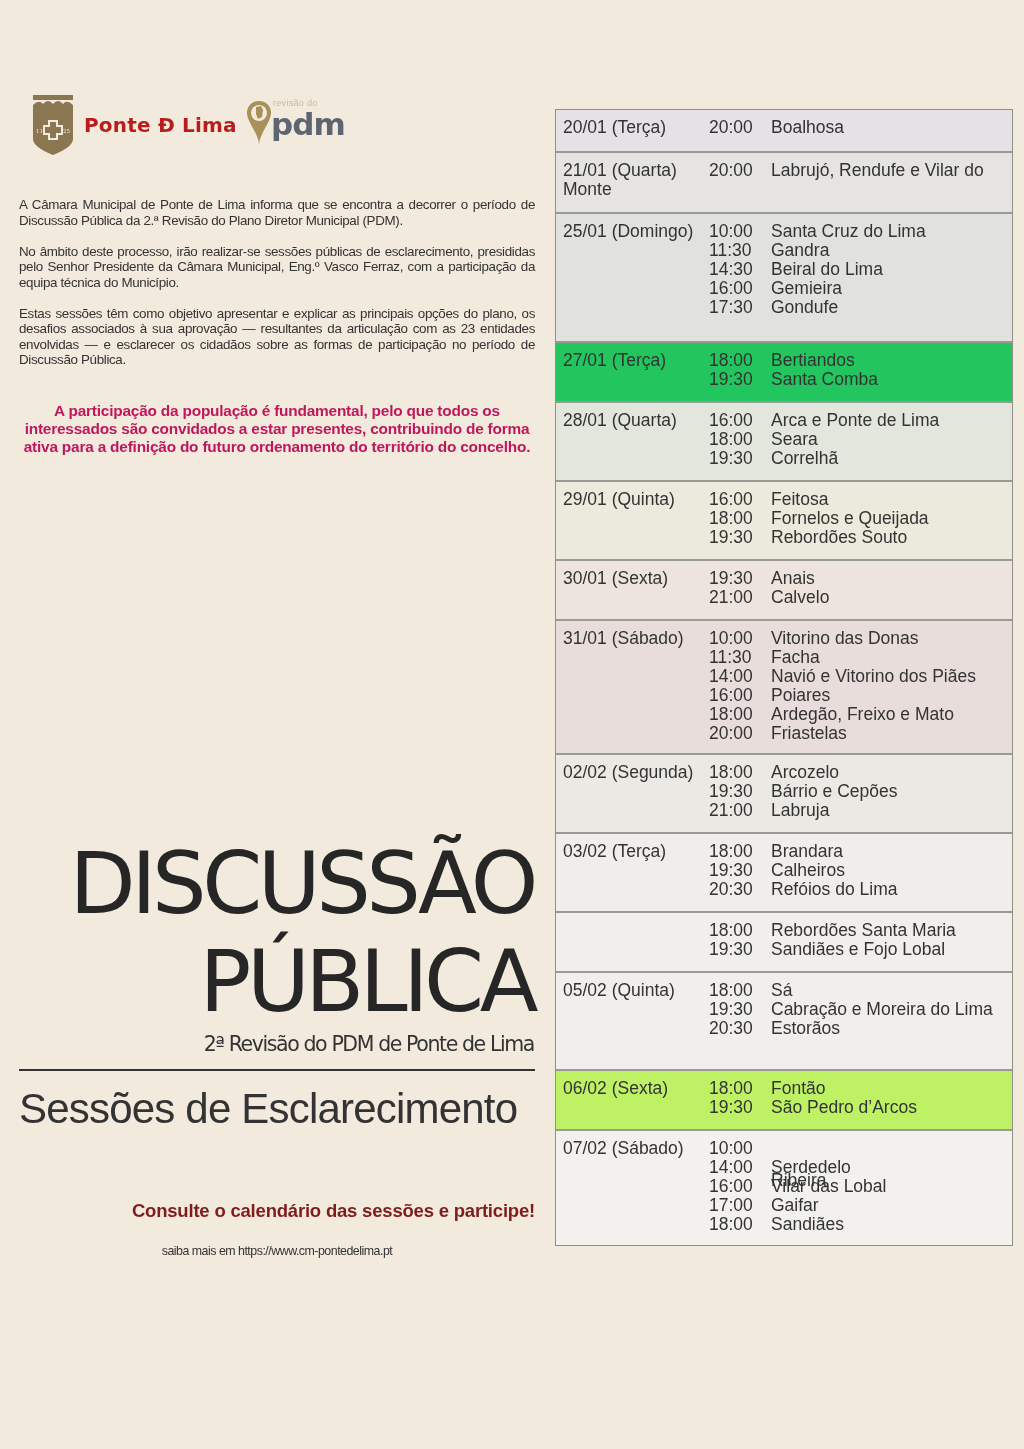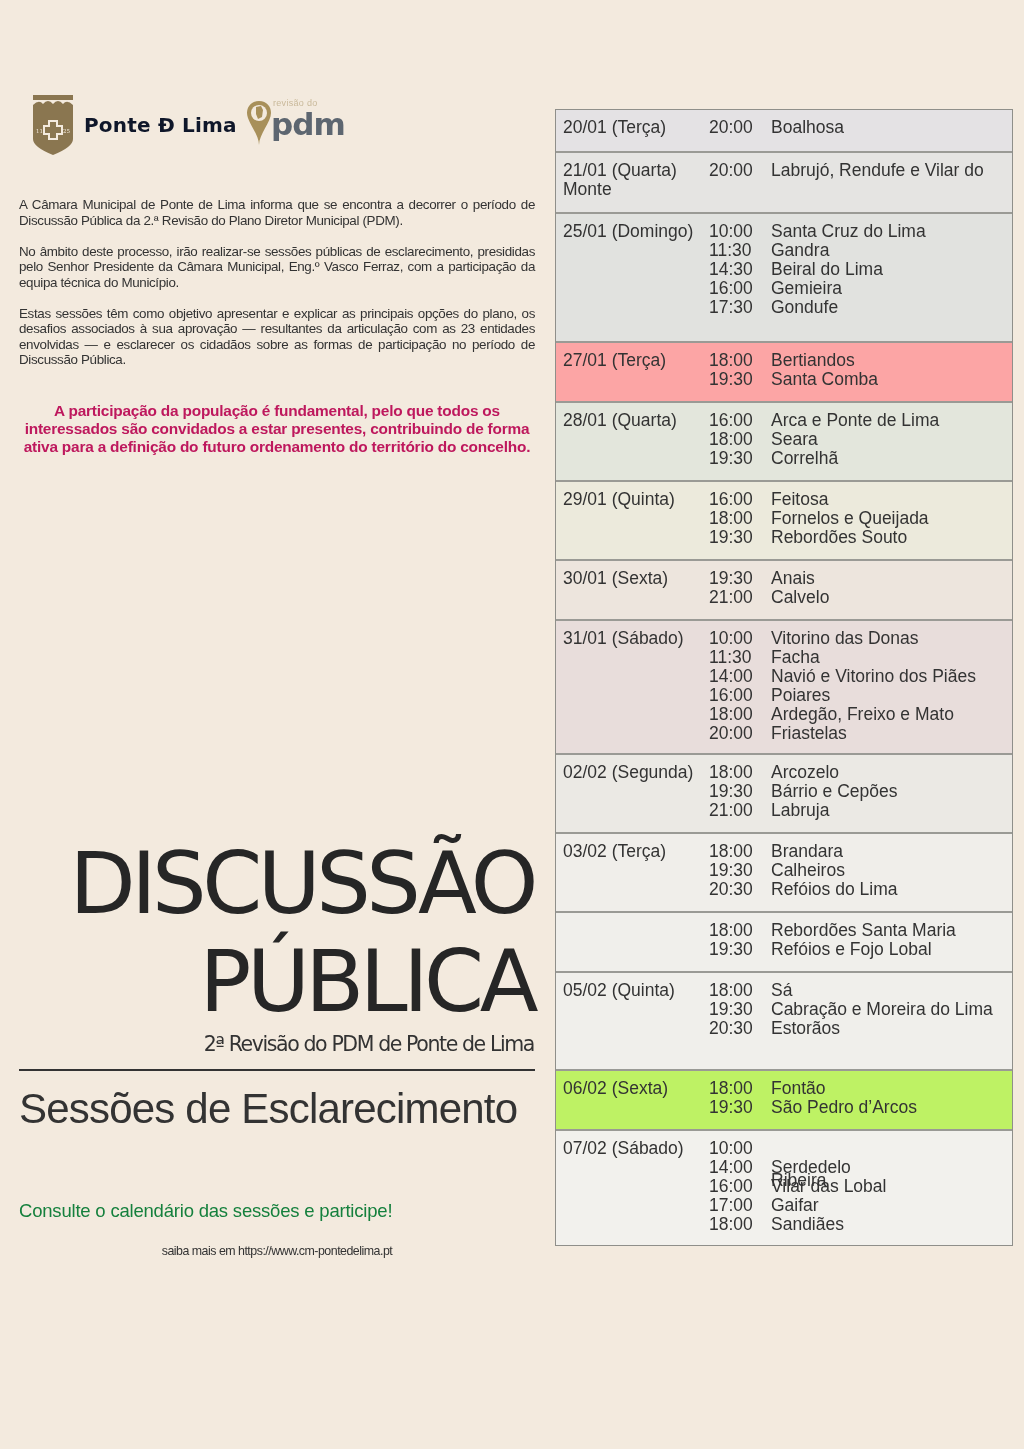--- a/index.html
+++ b/index.html
@@ -6,34 +6,34 @@
   body {
     width: 1024px; height: 1449px;
     background: #f3eade;
     position: relative;
     font-family: "Liberation Sans", sans-serif;
     color: #333;
     overflow: hidden;
   }
   .logos { position: absolute; left: 32px; top: 94px; height: 62px; display: flex; align-items: center; }
   .shield { width: 42px; height: 60px; position: relative; }
-  .brand-text { font-family: "DejaVu Sans", sans-serif; font-weight: bold; font-size: 20px; color: #0f172a; margin-left: 10px; letter-spacing: 0.2px; }
+  .brand-text { font-family: "DejaVu Sans", sans-serif; font-weight: bold; font-size: 20px; color: #b91c1c; margin-left: 10px; letter-spacing: 0.2px; }
   .pdm-logo { position: absolute; left: 246px; top: 98px; width: 100px; height: 50px; }
   .pdm-small { position: absolute; left: 27px; top: 0px; font-size: 9px; color: #c9b99a; letter-spacing: 0.3px; }
   .pdm-big { position: absolute; left: 25px; top: 8px; font-family: "DejaVu Sans", sans-serif; font-weight: bold; font-size: 31px; color: #5d6670; letter-spacing: -1px; }
 
   .intro { position: absolute; left: 19px; top: 197px; width: 516px; font-size: 13.4px; line-height: 15.5px; text-align: justify; color: #333; letter-spacing: -0.35px; }
   .intro p { margin: 0 0 15.5px 0; }
   .callout { position: absolute; left: 19px; top: 402px; width: 516px; font-size: 15.4px; line-height: 17.8px; font-weight: bold; text-align: center; color: #be185d; letter-spacing: -0.2px; }
 
   .title { position: absolute; right: 490px; top: 834px; text-align: right; font-family: "DejaVu Sans", sans-serif; font-weight: 400; font-size: 86px; line-height: 98px; color: #262626; letter-spacing: -4.5px; }
   .subtitle { position: absolute; right: 490px; top: 1032px; font-family: "DejaVu Sans", sans-serif; font-size: 20.5px; color: #333; letter-spacing: -1.4px; }
   .rule { position: absolute; left: 19px; top: 1069px; width: 516px; height: 1.5px; background: #333; }
   .sessions-title { position: absolute; left: 19px; top: 1085px; font-size: 42px; color: #333; letter-spacing: -0.8px; }
-  .cta { position: absolute; left: 19px; width: 516px; top: 1200px; text-align: left; font-size: 18.5px; font-weight: normal; color: #15803d; letter-spacing: -0.2px; }
+  .cta { position: absolute; left: 19px; width: 516px; top: 1200px; text-align: right; font-size: 18.5px; font-weight: bold; color: #7f1d1d; letter-spacing: -0.2px; }
   .more { position: absolute; left: 19px; width: 516px; top: 1244px; text-align: center; font-size: 12.4px; color: #333; letter-spacing: -0.5px; }
 
   .schedule { position: absolute; left: 555px; top: 109px; width: 458px; border: 1.5px solid #8f8f8a; box-sizing: border-box; }
   .row { position: relative; border-top: 2px solid #9a9a95; box-sizing: border-box; font-size: 17.5px; line-height: 19px; color: #333; }
   .row:first-child { border-top: none; }
   .slot { position: absolute; white-space: nowrap; }
   .date-wrap { position: absolute; left: 7px; top: 8px; width: 440px; line-height: 19px; }
 </style>
 </head>
 <body>
@@ -100,21 +100,21 @@
       <div class="slot" style="left: 215px; top: 8px;">Santa Cruz do Lima</div>
       <div class="slot" style="left: 153px; top: 27px;">11:30</div>
       <div class="slot" style="left: 215px; top: 27px;">Gandra</div>
       <div class="slot" style="left: 153px; top: 46px;">14:30</div>
       <div class="slot" style="left: 215px; top: 46px;">Beiral do Lima</div>
       <div class="slot" style="left: 153px; top: 65px;">16:00</div>
       <div class="slot" style="left: 215px; top: 65px;">Gemieira</div>
       <div class="slot" style="left: 153px; top: 84px;">17:30</div>
       <div class="slot" style="left: 215px; top: 84px;">Gondufe</div>
     </div>
-    <div class="row" style="height: 60px; background: #fca5a5;">
+    <div class="row" style="height: 60px; background: #22c55e;">
       <div class="date-wrap">
         <div>27/01 (Terça)</div>
       </div>
       <div class="slot" style="left: 153px; top: 8px;">18:00</div>
       <div class="slot" style="left: 215px; top: 8px;">Bertiandos</div>
       <div class="slot" style="left: 153px; top: 27px;">19:30</div>
       <div class="slot" style="left: 215px; top: 27px;">Santa Comba</div>
     </div>
     <div class="row" style="height: 79px; background: rgb(227, 230, 220);">
       <div class="date-wrap">
@@ -183,21 +183,21 @@
       <div class="slot" style="left: 215px; top: 8px;">Brandara</div>
       <div class="slot" style="left: 153px; top: 27px;">19:30</div>
       <div class="slot" style="left: 215px; top: 27px;">Calheiros</div>
       <div class="slot" style="left: 153px; top: 46px;">20:30</div>
       <div class="slot" style="left: 215px; top: 46px;">Refóios do Lima</div>
     </div>
     <div class="row" style="height: 60px; background: rgb(240, 239, 235);">
       <div class="slot" style="left: 153px; top: 8px;">18:00</div>
       <div class="slot" style="left: 215px; top: 8px;">Rebordões Santa Maria</div>
       <div class="slot" style="left: 153px; top: 27px;">19:30</div>
-      <div class="slot" style="left: 215px; top: 27px;">Refóios e Fojo Lobal</div>
+      <div class="slot" style="left: 215px; top: 27px;">Sandiães e Fojo Lobal</div>
     </div>
     <div class="row" style="height: 98px; background: rgb(240, 239, 235);">
       <div class="date-wrap">
         <div>05/02 (Quinta)</div>
       </div>
       <div class="slot" style="left: 153px; top: 8px;">18:00</div>
       <div class="slot" style="left: 215px; top: 8px;">Sá</div>
       <div class="slot" style="left: 153px; top: 27px;">19:30</div>
       <div class="slot" style="left: 215px; top: 27px;">Cabração e Moreira do Lima</div>
       <div class="slot" style="left: 153px; top: 46px;">20:30</div>

